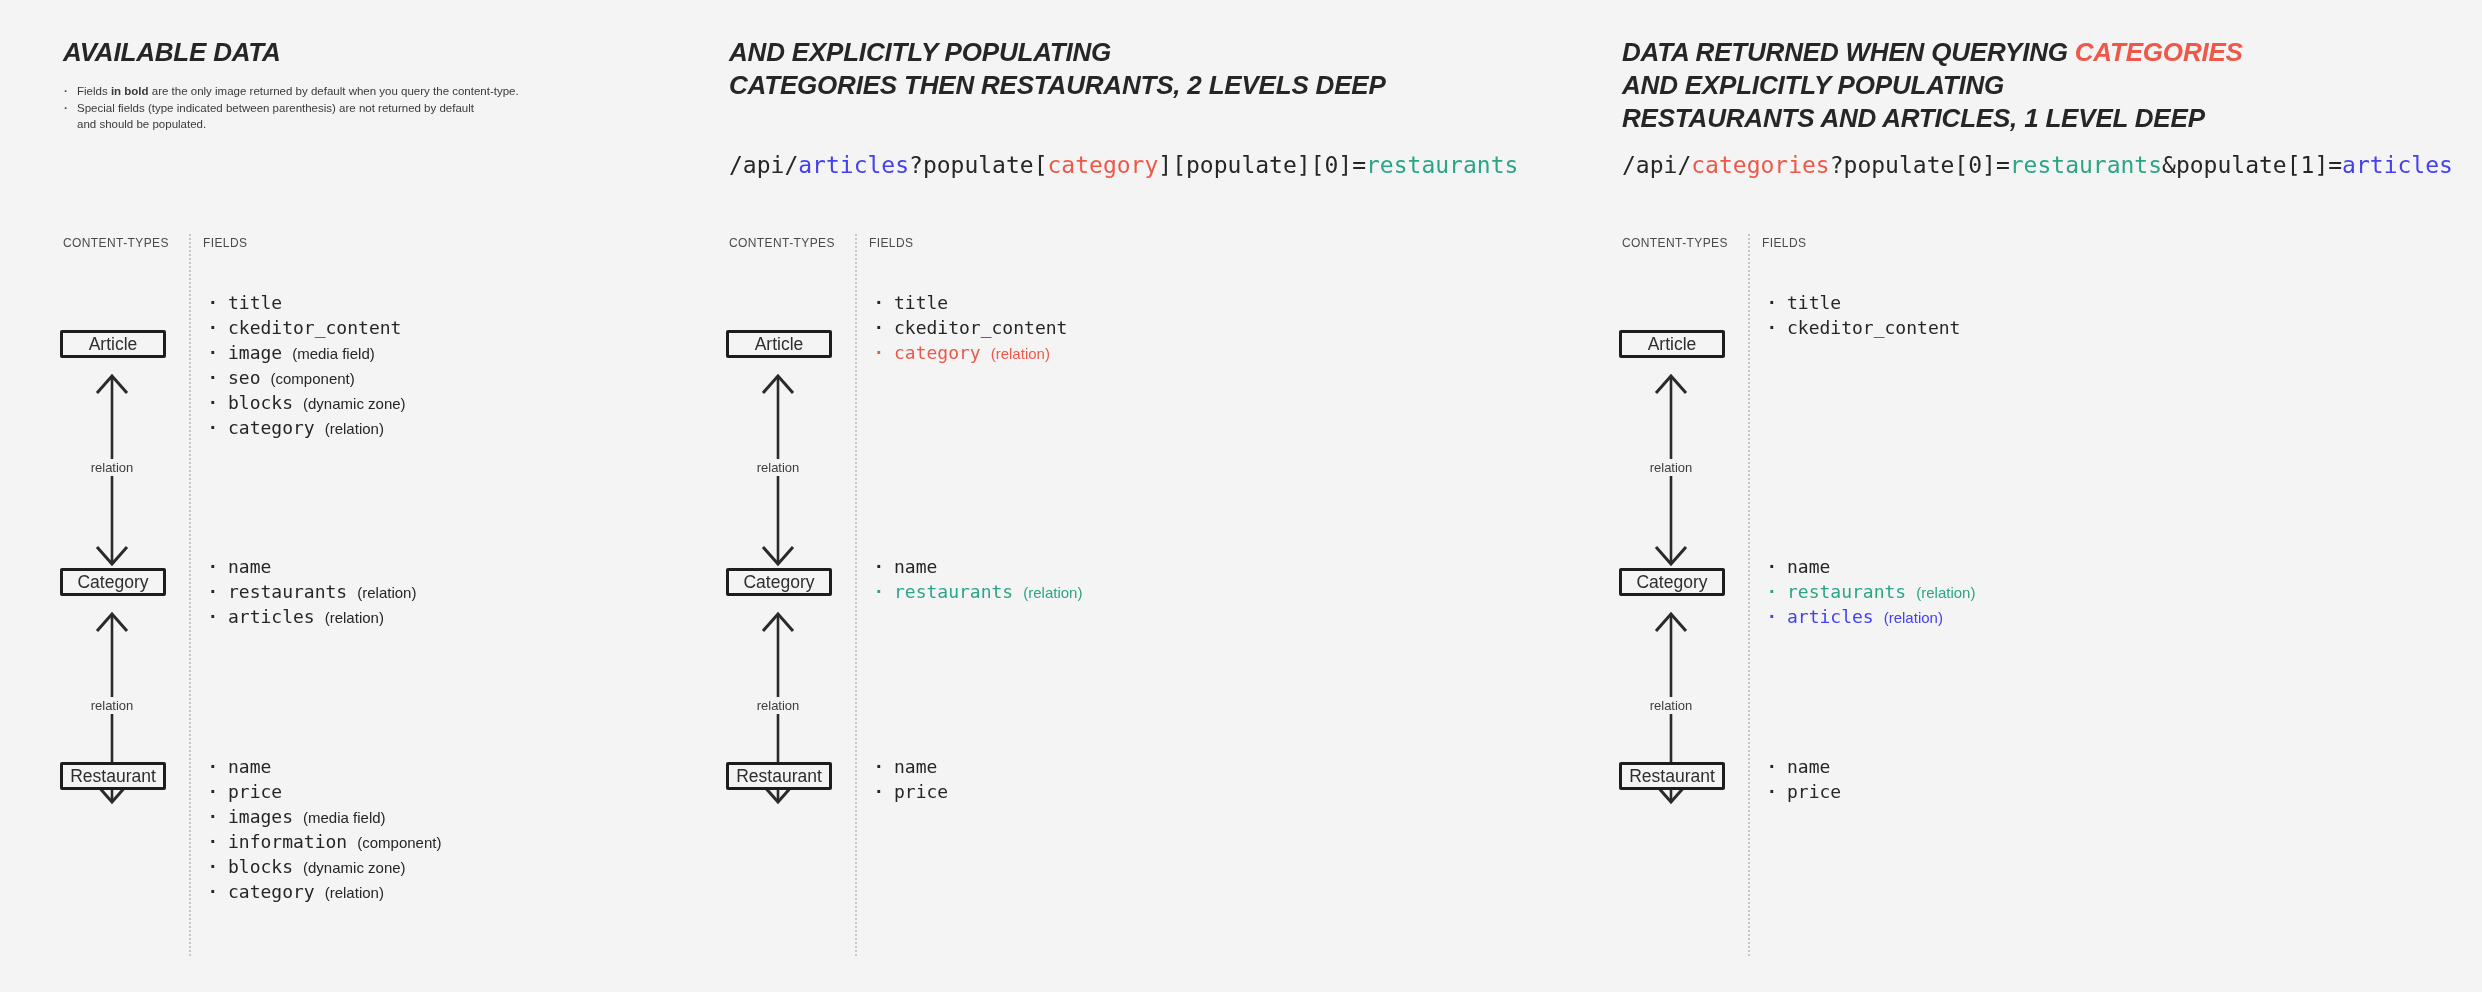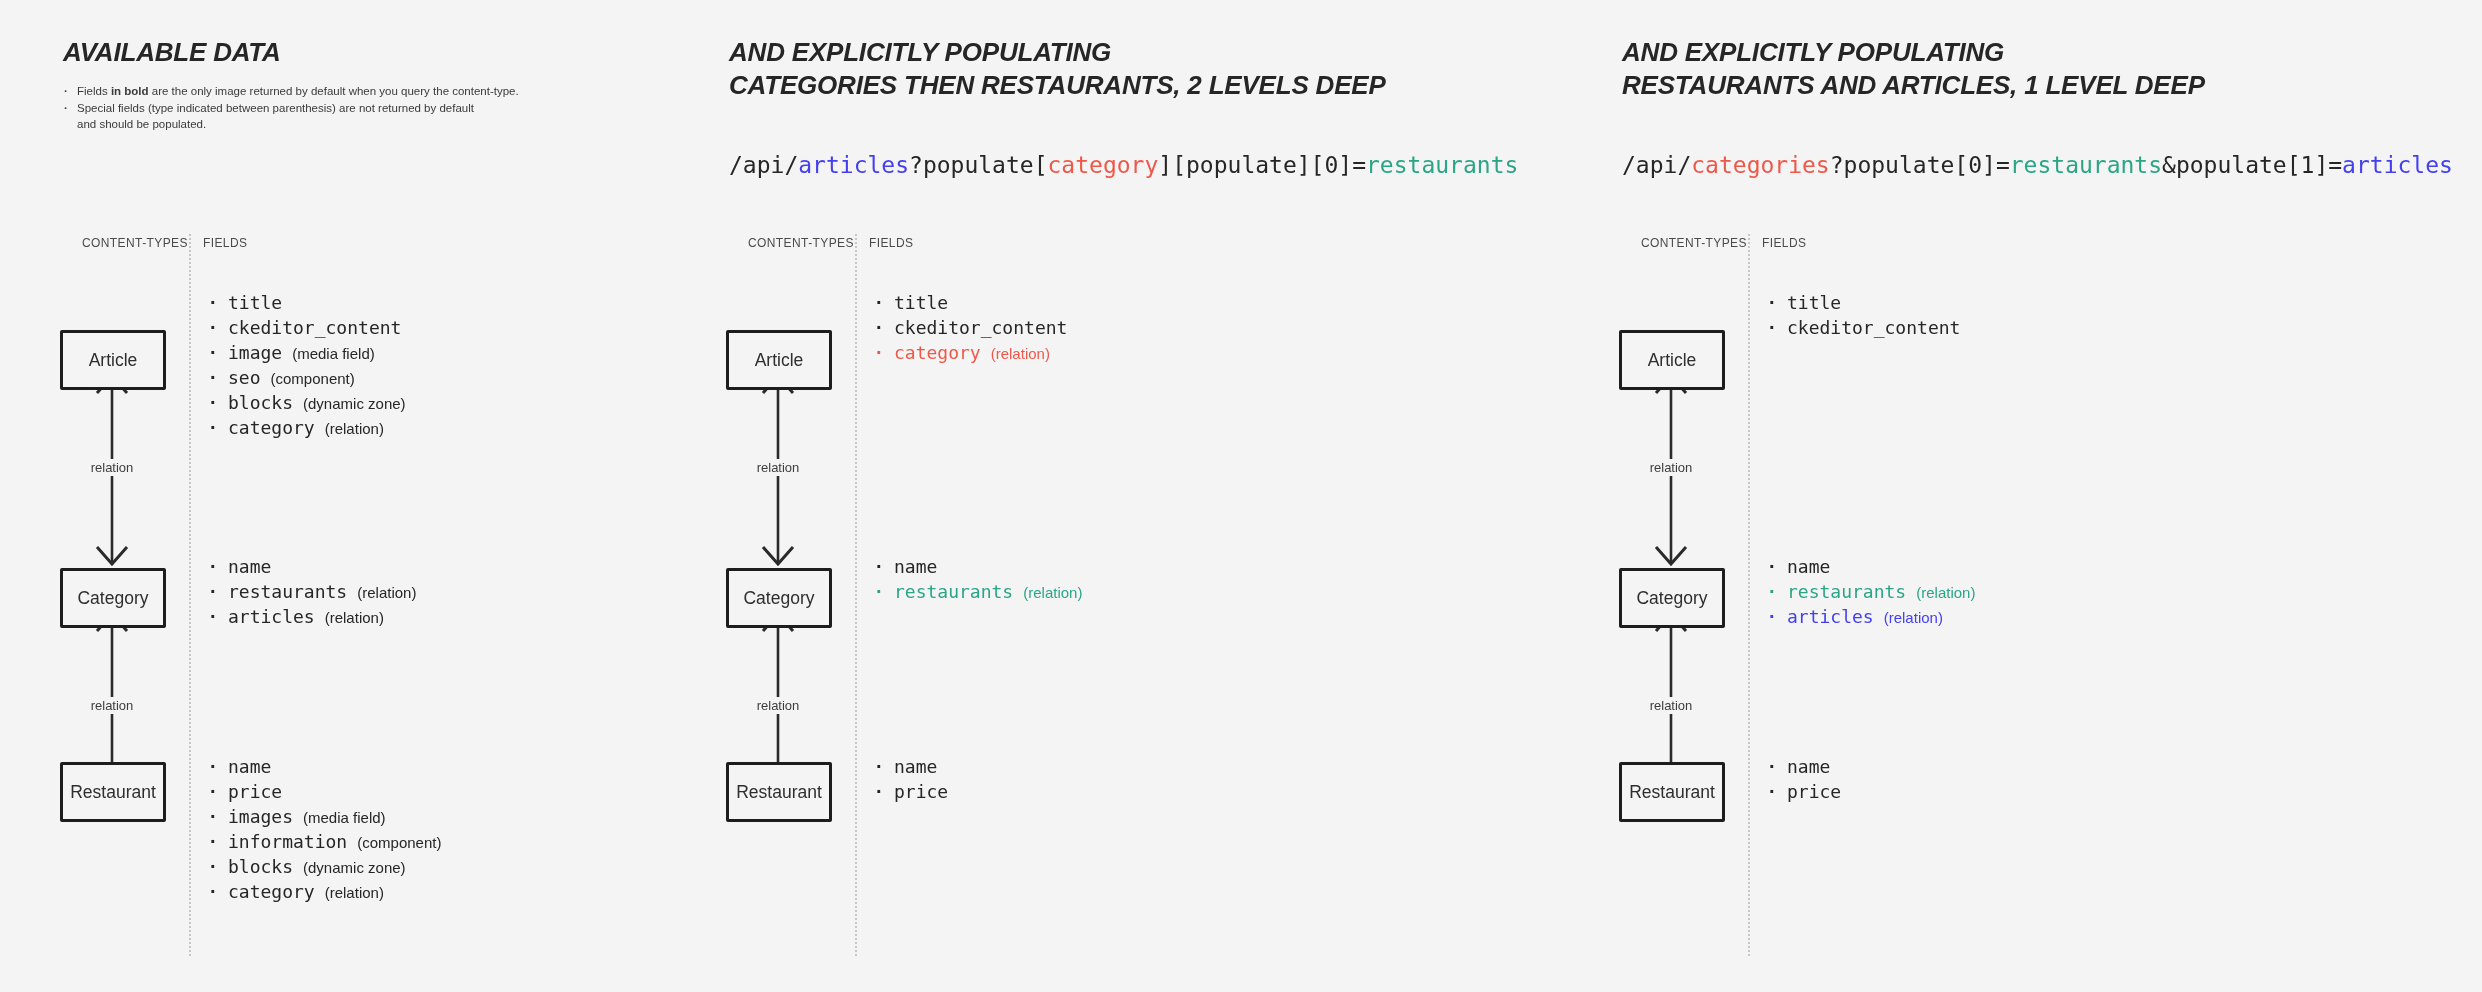--- a/index.html
+++ b/index.html
@@ -25,26 +25,26 @@
   .note-dot{width:13px;flex:none;text-align:left;font-weight:700;}
   .note-text{white-space:pre-line;}
 
   .code{
     position:absolute;left:0;top:150px;
     font-family:"DejaVu Sans Mono", monospace;font-size:23px;line-height:30px;
     white-space:nowrap;color:#1f1f1f;
   }
 
   .col-h{position:absolute;top:236px;font-size:12px;letter-spacing:0.4px;color:var(--muted);white-space:nowrap;}
-  .col-h-left{left:0;margin-left:19px;}
+  .col-h-left{left:0;}
   .col-h-right{left:140px;}
   .divider{position:absolute;left:126px;top:234px;height:722px;width:0;border-left:2px dotted var(--dots);}
 
   .ctbox{
-    position:absolute;left:-3px;width:106px;height:60px;
+    position:absolute;left:-3px;width:106px;height:28px;
     border:3px solid var(--border);border-radius:2px;background:var(--bg);
     display:flex;align-items:center;justify-content:center;
     font-size:17.5px;color:#2e2e2e;z-index:2;
   }
   .box-article{top:330px}.box-category{top:568px}.box-restaurant{top:762px}
 
   .arrow{position:absolute;left:27px;width:44px;height:196px;z-index:1;}
   .arrow-1{top:372px}.arrow-2{top:610px}
   .arrow line,.arrow polyline{stroke:var(--line);fill:none;}
   .arrow line{stroke-width:2.6;}
@@ -258,20 +258,21 @@
       </div>
       <div class="field-row">
         <span class="fdot">·</span>
         <span class="fname bold">price</span>
       </div>
     </div>
 </section>
 
 <section class="panel p3">
   <div class="heading">
+    <div class="h-line"><span class="c-dark">DATA RETURNED WHEN QUERYING </span><span class="c-red">CATEGORIES</span></div>
     <div class="h-line"><span class="c-dark">AND EXPLICITLY POPULATING</span></div>
     <div class="h-line"><span class="c-dark">RESTAURANTS AND ARTICLES, 1 LEVEL DEEP</span></div>
   </div>
   <div class="code"><span class="c-dark">/api/</span><span class="c-red">categories</span><span class="c-dark">?populate[0]=</span><span class="c-green">restaurants</span><span class="c-dark">&amp;populate[1]=</span><span class="c-blue">articles</span></div>
 
   <div class="col-h col-h-left">CONTENT-TYPES</div>
   <div class="col-h col-h-right">FIELDS</div>
   <div class="divider"></div>
 
   <div class="ctbox box-article c-blue">

